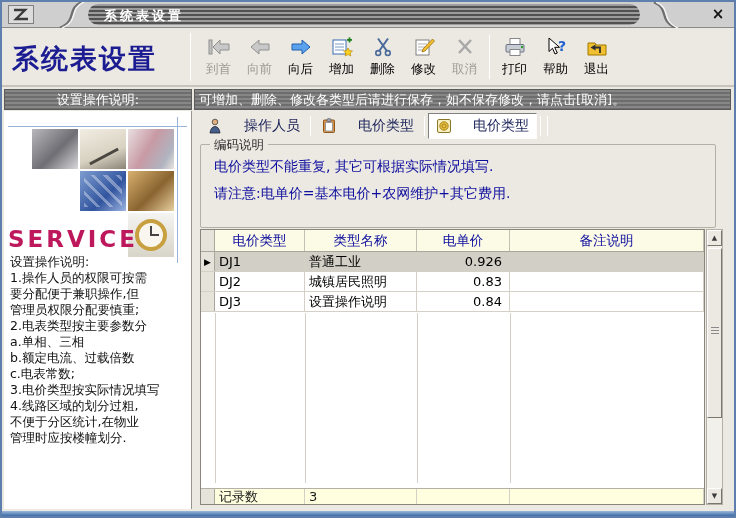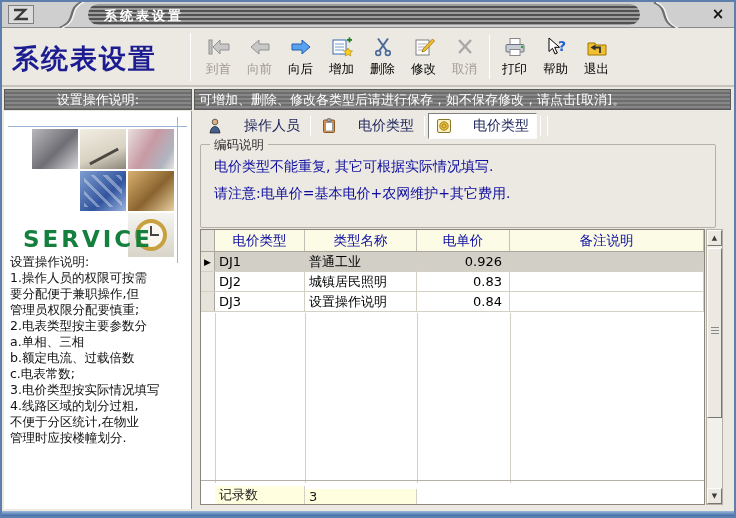--- a/index.html
+++ b/index.html
@@ -46,21 +46,21 @@
   .ph4::after{content:"";position:absolute;inset:4px;background:
      repeating-linear-gradient(45deg,rgba(255,255,255,.35) 0 3px,transparent 3px 9px);}
   .ph5{left:124px;top:60px;background:linear-gradient(135deg,#d8b070,#8a6430 55%,#e8d0a0);}
   .ph6{left:124px;top:102px;height:44px;background:linear-gradient(180deg,#f4f4f2,#d8d4c8);}
   .ph6 .watch{position:absolute;left:7px;top:6px;width:32px;height:32px;border-radius:50%;
      background:#f8f6ee;border:4px solid #c8a040;}
   .ph6 .watch::after{content:"";position:absolute;left:11px;top:3px;width:2px;height:10px;background:#444;}
   .ph6 .watch::before{content:"";position:absolute;left:12px;top:11px;width:8px;height:2px;background:#444;}
   .hairline-h{position:absolute;left:4px;right:4px;top:15px;height:1px;background:#9ab4d8;}
   .hairline-v{position:absolute;left:173px;top:6px;width:1px;height:146px;background:#9ab4d8;}
-  .service{position:absolute;left:19px;top:115px;font-size:23px;font-weight:bold;letter-spacing:3px;color:#15803d;}
+  .service{position:absolute;left:4px;top:115px;font-size:23px;font-weight:bold;letter-spacing:3px;color:#be185d;}
   .instructions{position:absolute;left:6px;top:143px;width:180px;font-size:12.5px;line-height:16px;color:#101010;
      white-space:pre-line;}
   
   .main{position:absolute;left:193px;top:109px;right:3px;bottom:7px;background:#ece9e2;}
   .tabbar{position:absolute;left:0;top:0;right:0;height:29px;display:flex;align-items:center;padding-left:5px;}
   .tab{display:flex;align-items:center;gap:21px;padding:3px 7px;font-size:14px;color:#1a2258;cursor:default;}
   .tab.selected{background:#fff;border:1px solid;border-color:#808080 #fdfdfd #fdfdfd #808080;}
   .tab-sep{width:1px;height:20px;background:#9a968e;border-right:1px solid #fff;margin:0 3px;}
   
   .groupbox{position:absolute;left:5px;top:33px;width:516px;height:84px;border:1px solid #b4b0a6;border-radius:2px;}
@@ -80,21 +80,21 @@
      border-right:1px solid #c4c0b6;background:#fbfbe6;}
   .thead .c0{background:#e6e3da;}
   .drow{height:20px;border-bottom:1px solid #d4d0c6;}
   .drow .dc{display:flex;align-items:center;font-size:13px;color:#000;border-right:1px solid #d4d0c6;
      padding:8px 4px;overflow:hidden;white-space:nowrap;}
   .drow .num{justify-content:flex-end;padding-right:7px;}
   .drow.selected .dc{background:#d2cfc6;}
   .drow .c0{display:flex;align-items:center;justify-content:center;font-size:9px;color:#000;padding:0;}
   .grid-empty{position:absolute;left:0;right:0;top:83px;bottom:21px;}
   .vline{position:absolute;top:0;bottom:0;width:1px;background:#d4d0c6;}
-  .tfoot{position:absolute;left:0;right:0;bottom:0;height:24px;border-top:1px solid #b4b0a6;align-items:flex-end;}
+  .tfoot{position:absolute;left:0;right:0;bottom:0;height:16px;border-top:1px solid #b4b0a6;}
   .tfoot .fc{display:flex;align-items:center;font-size:13px;color:#1a1a1a;background:#ffffdf;
      border-right:1px solid #d4d0c6;padding:0 4px;}
   .tfoot .c0{background:#e6e3da;}
   
   .vscroll{position:absolute;left:511px;top:118px;width:17px;height:276px;background:#f2f0ea;border:1px solid #b4b0a6;}
   .sbtn{position:absolute;left:0;width:15px;height:16px;background:#ece9e2;border:1px solid;
      border-color:#fdfdfd #7a766e #7a766e #fdfdfd;display:flex;align-items:center;justify-content:center;
      font-size:7px;color:#3a3a3a;}
   .sbtn.up{top:0;} .sbtn.down{bottom:0;}
   .sthumb{position:absolute;left:0;top:18px;width:15px;height:170px;background:#ece9e2;border:1px solid;

